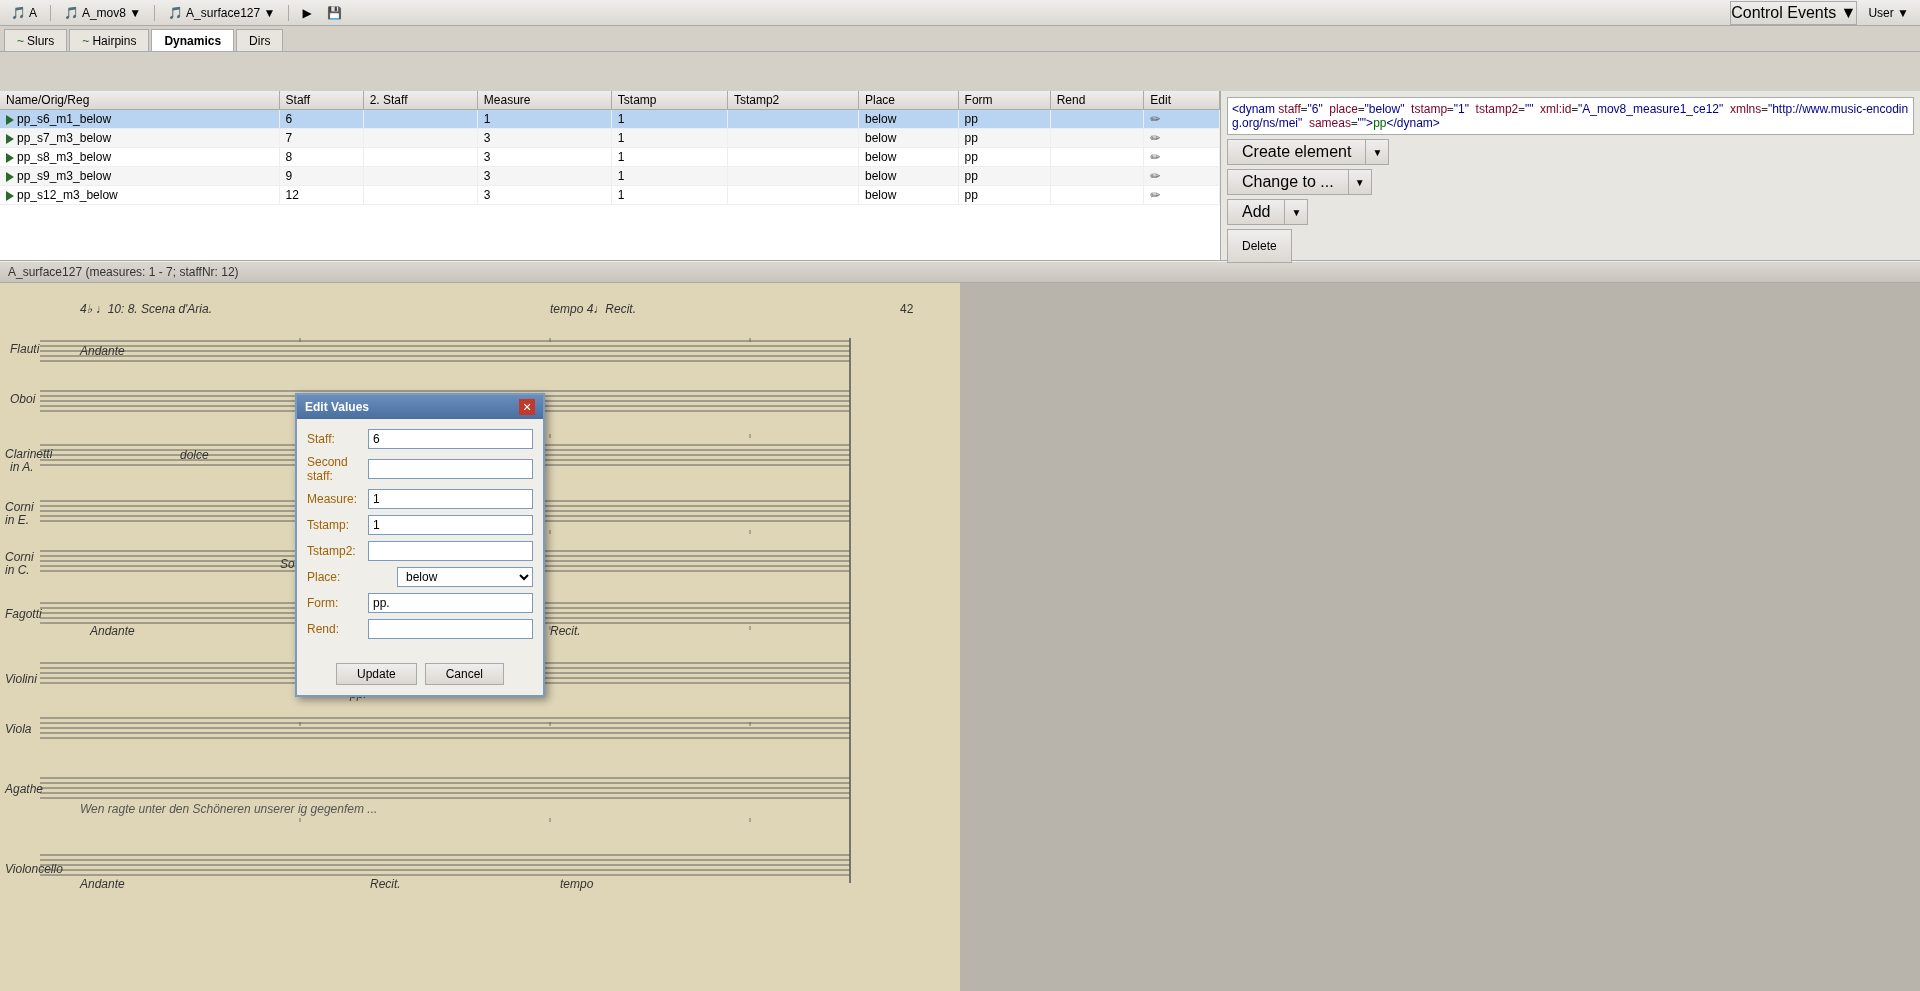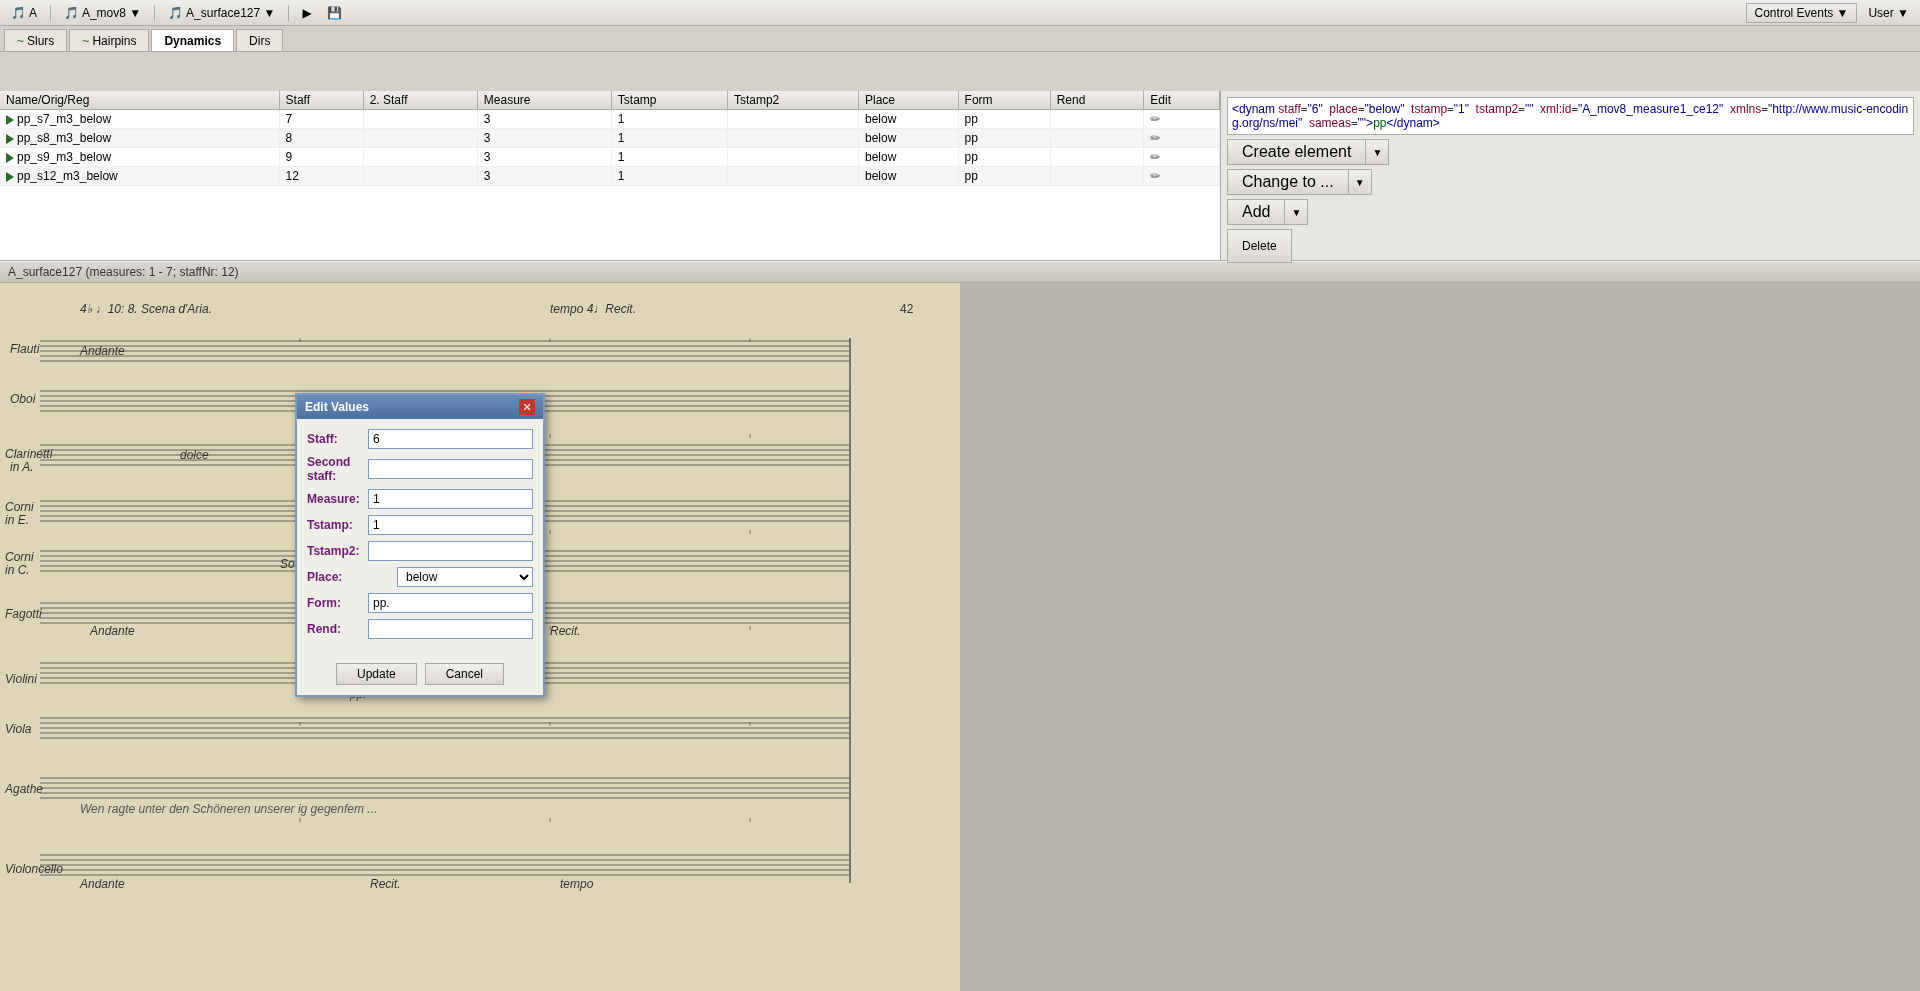--- a/index.html
+++ b/index.html
@@ -17,23 +17,23 @@
     }
     .top-bar-item {
       display: flex; align-items: center; gap: 3px;
       cursor: pointer; padding: 2px 5px;
     }
     .top-bar-separator { width: 1px; height: 16px; background: #aaa; margin: 0 2px; }
     .top-bar-spacer { flex: 1; }
     .control-events-btn {
       background: linear-gradient(to bottom, #f0eeec, #dbd8d2);
       border: 1px solid #aaa;
-      padding: 2px 8px;
-      cursor: pointer;
-      font-size: 12px;
+      padding: 2px 0;
+      cursor: pointer;
+      font-size: 16px;
     }
 
     
     #tabs-row {
       height: 26px;
       background: #d4d0c8;
       display: flex;
       align-items: flex-end;
       padding-left: 4px;
       border-bottom: 1px solid #aaa;
@@ -205,22 +205,21 @@
       padding: 10px;
     }
     .form-row {
       display: flex;
       align-items: center;
       margin-bottom: 6px;
     }
     .form-label {
       width: 90px;
       font-size: 12px;
-      color: #701a75;
-      font-weight: bold;
+      color: #a16207;
     }
     .form-input {
       flex: 1;
       height: 20px;
       border: 1px solid #7a9abf;
       background: #fff;
       padding: 1px 4px;
       font-size: 12px;
     }
     .form-select {
@@ -344,20 +343,32 @@
             <th>Tstamp</th>
             <th>Tstamp2</th>
             <th>Place</th>
             <th>Form</th>
             <th>Rend</th>
             <th>Edit</th>
           </tr>
         </thead>
         <tbody id="table-body">
 
+        <tr class="selected">
+              <td><span class="tri-icon"></span>pp_s6_m1_below</td>
+              <td>6</td>
+              <td></td>
+              <td>1</td>
+              <td>1</td>
+              <td></td>
+              <td>below</td>
+              <td>pp</td>
+              <td></td>
+              <td><span class="edit-icon">✏</span></td>
+            </tr>
             <tr>
               <td><span class="tri-icon"></span>pp_s7_m3_below</td>
               <td>7</td>
               <td></td>
               <td>3</td>
               <td>1</td>
               <td></td>
               <td>below</td>
               <td>pp</td>
               <td></td>

